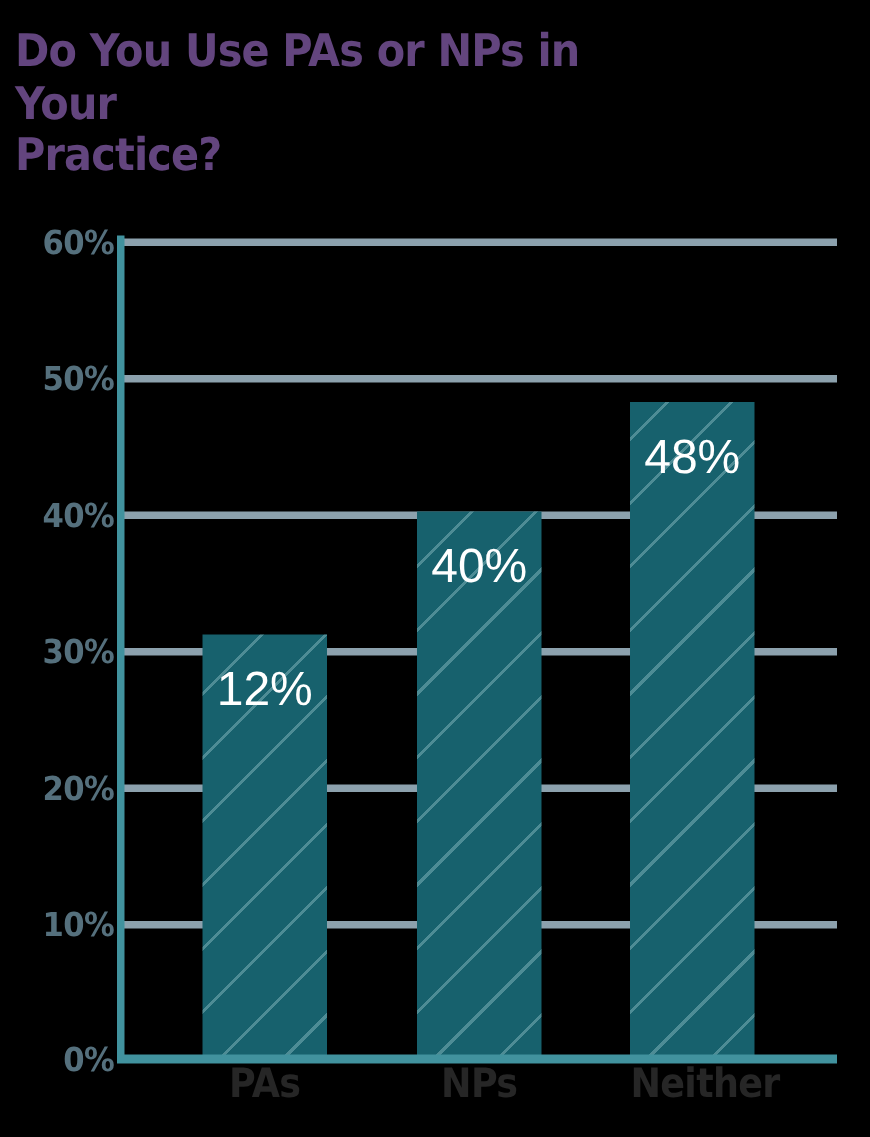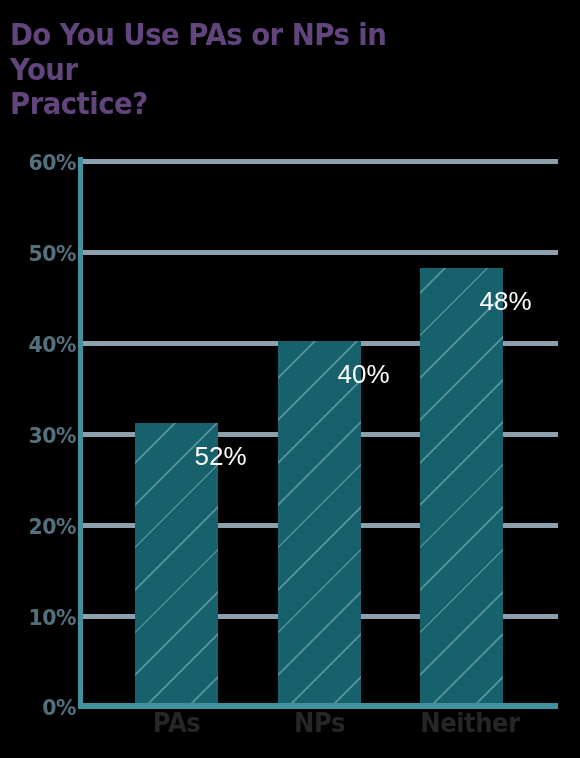--- a/index.html
+++ b/index.html
@@ -107,24 +107,23 @@
       );
   }
   .bar-value {
     position: absolute;
     top: 18px;
     left: 0;
     width: 100%;
     text-align: center;
     color: #ffffff;
     font-family: "Liberation Sans", sans-serif;
-    font-size: 26px;
+    font-size: 32px;
     font-weight: normal;
     letter-spacing: 0px;
-    margin-left: 44px;
   }
   .x-tick-label {
     position: absolute;
     top: 707px;
     color: #262626;
     font-family: "DejaVu Sans", sans-serif;
     font-size: 27px;
     font-weight: bold;
     text-align: center;
     letter-spacing: -0.5px;
@@ -151,21 +150,21 @@
 
   <div id="plot-area">
     <div class="gridline" style="top:0px;"></div>
     <div class="gridline" style="top:91px;"></div>
     <div class="gridline" style="top:182px;"></div>
     <div class="gridline" style="top:273px;"></div>
     <div class="gridline" style="top:364px;"></div>
     <div class="gridline" style="top:455px;"></div>
 
     <div class="bar" style="left:53px; width:83px; top:264px; height:282px;">
-      <div class="bar-value">52%</div>
+      <div class="bar-value">12%</div>
     </div>
 
     <div class="bar" style="left:196px; width:83px; top:182px; height:364px;">
       <div class="bar-value">40%</div>
     </div>
 
     <div class="bar" style="left:338px; width:83px; top:109px; height:437px;">
       <div class="bar-value">48%</div>
     </div>
   </div>

